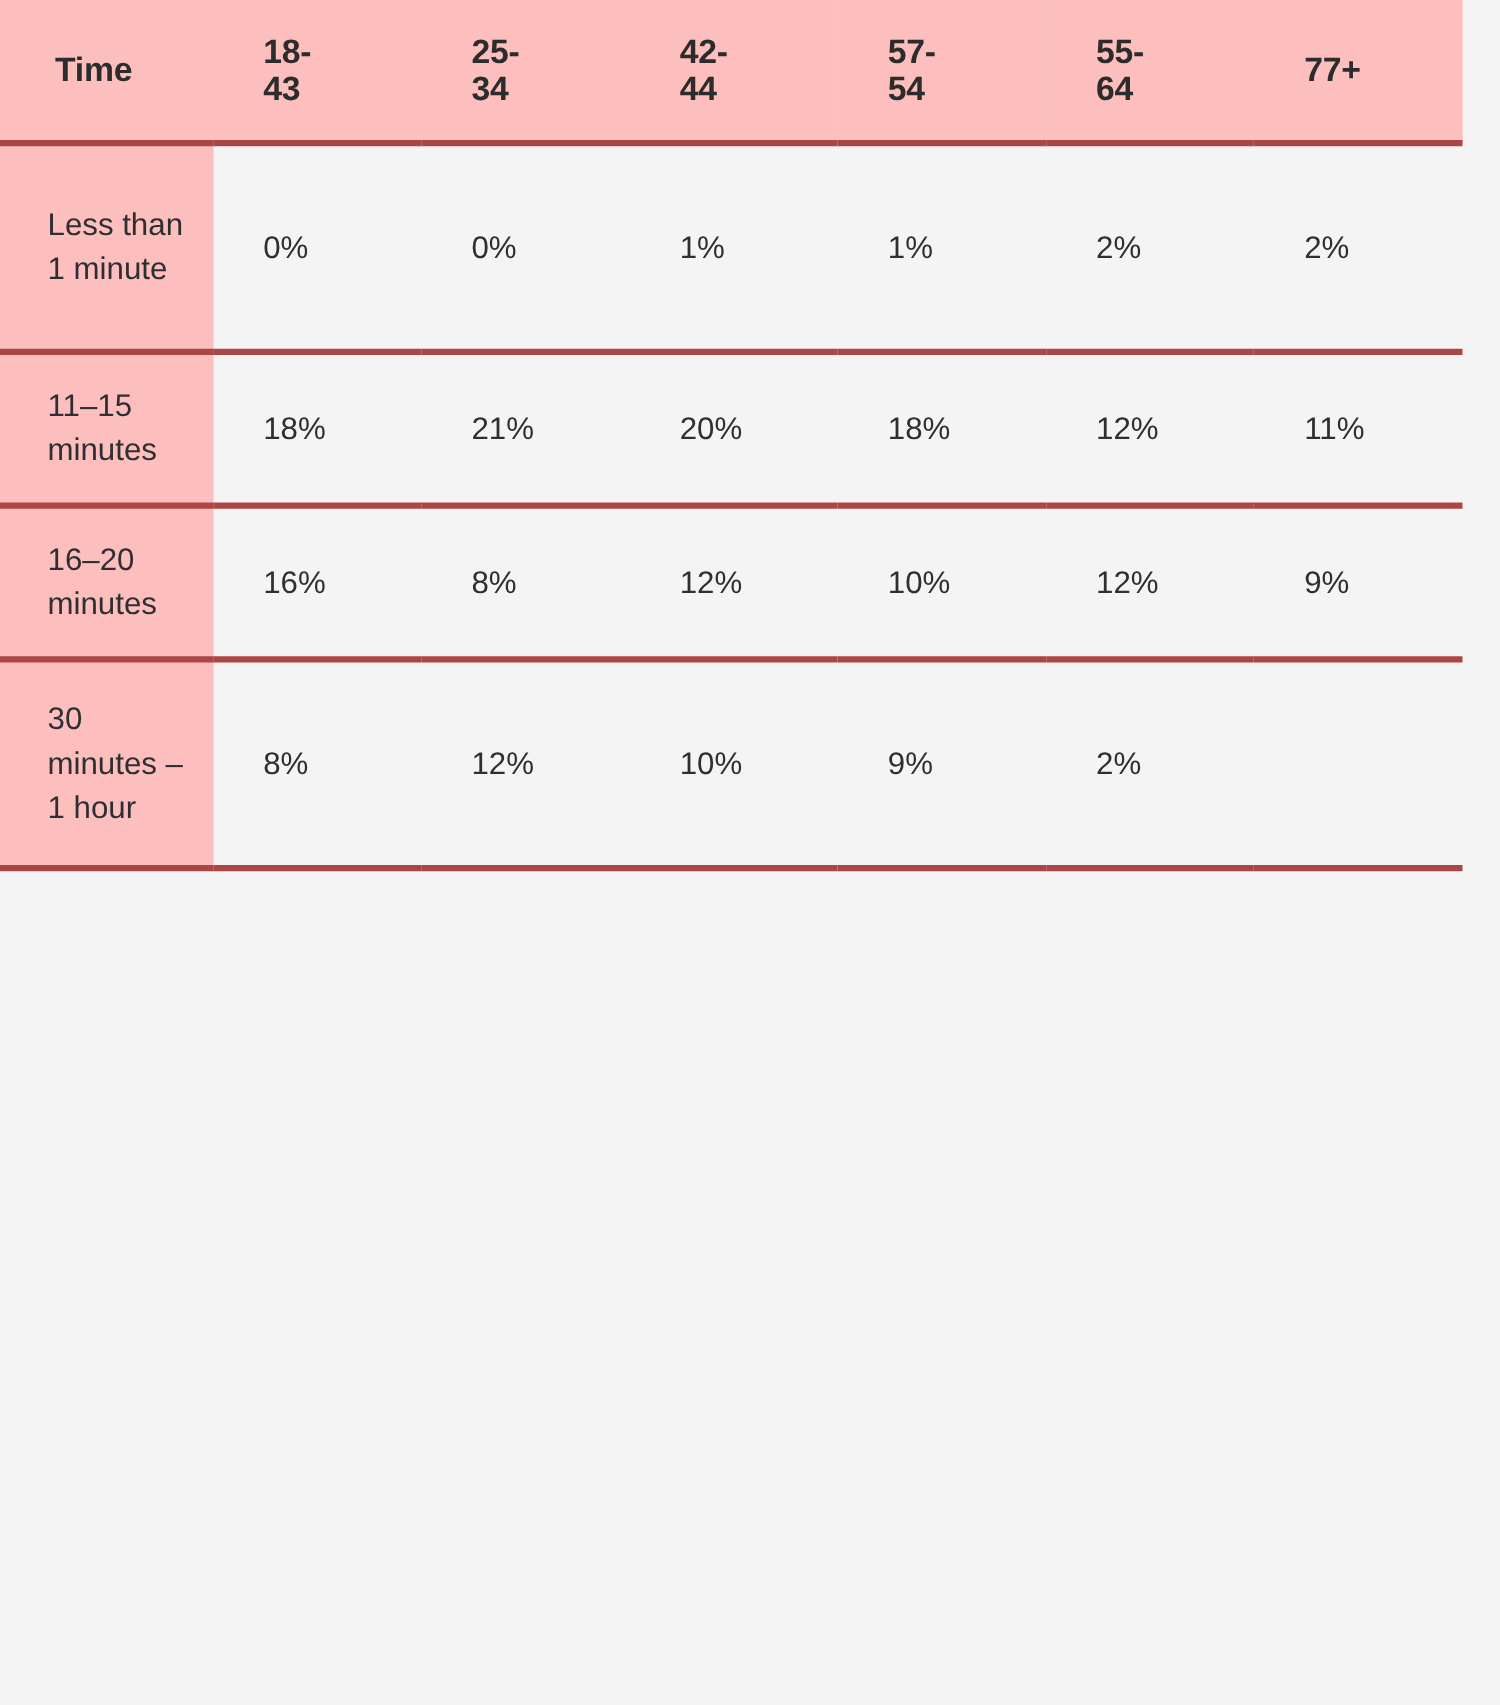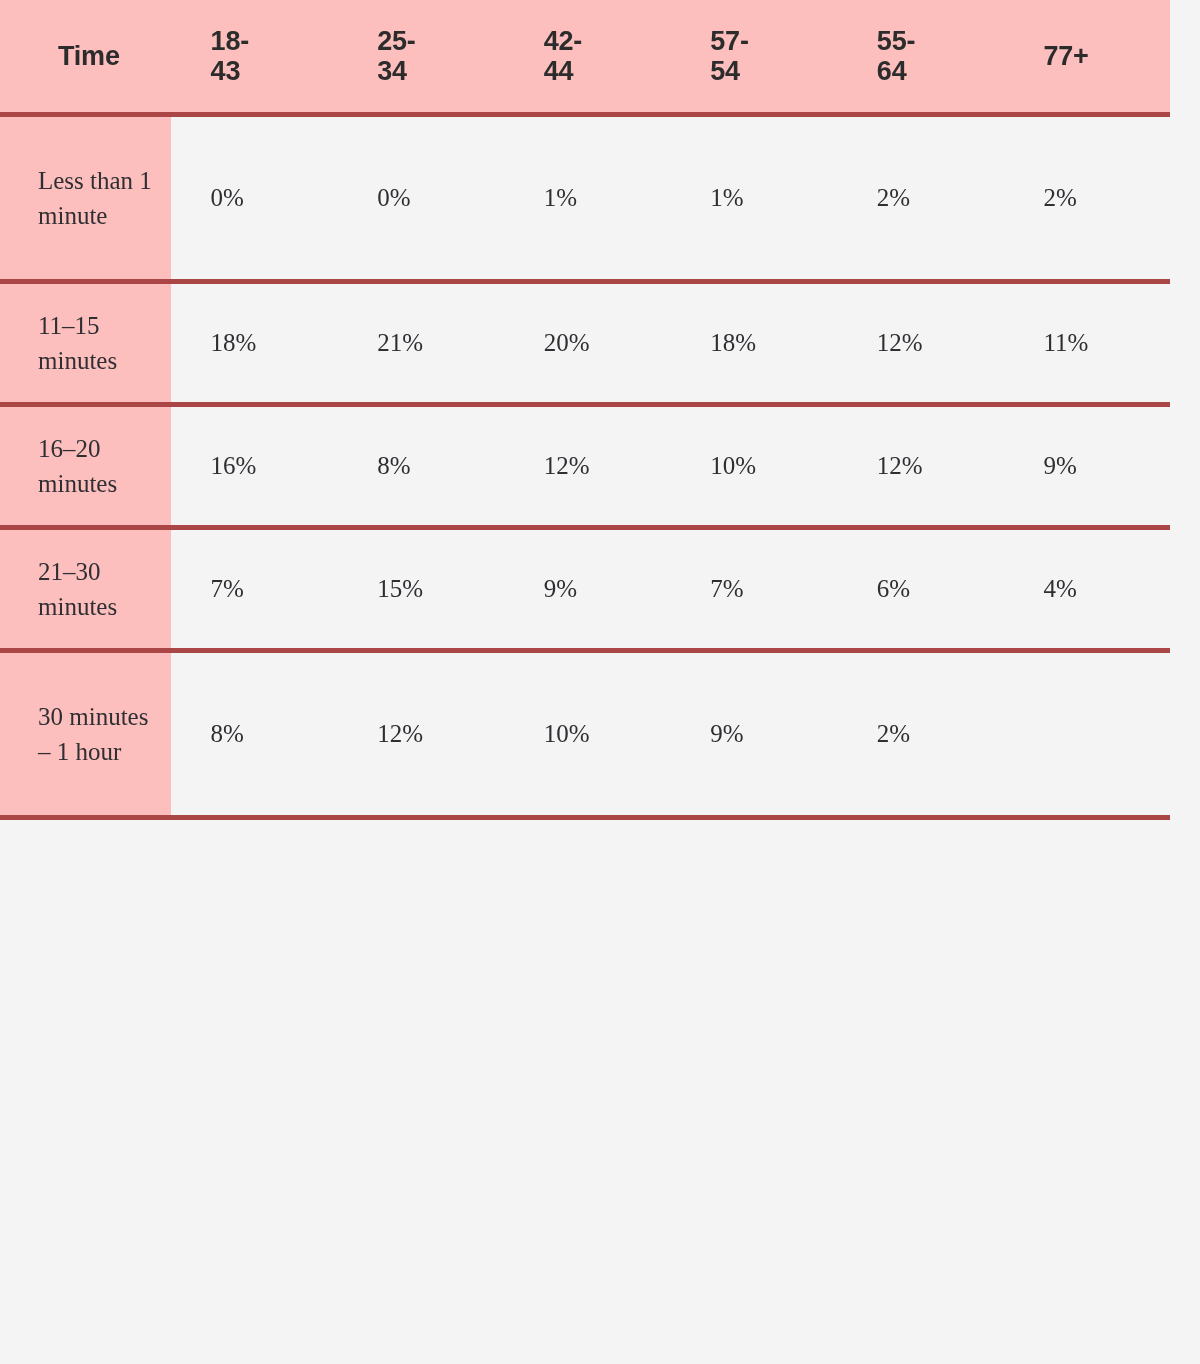--- a/index.html
+++ b/index.html
@@ -43,36 +43,35 @@
     line-height: 1.12;
     text-align: left;
     vertical-align: middle;
     padding: 26px 8px 26px 0;
     letter-spacing: -0.2px;
     border: 0;
     box-sizing: border-box;
     font-stretch: condensed;
   }
   thead th.col-time {
-    padding-left: 58px;
+    padding-left: 44px;
     width: 170px;
     margin-top: 16px;
   }
   thead th.col-age {
     padding-left: 40px;
     width: 166px;
   }
   thead tr {
     border-bottom: 5px solid #ab4646;
   }
 
   
   tbody tr {
     border-bottom: 5px solid #ab4646;
-    font-family: Liberation Serif, serif;
   }
   tbody tr:last-child {
     border-bottom: 5px solid #ab4646;
   }
 
   tbody th.row-label {
     background: #fcbfbd;
     color: #2f2f33;
     font-weight: normal;
     font-size: 25px;
@@ -151,29 +150,20 @@
       </tr>
       <tr class="r-5">
         <th class="row-label">16–20 minutes</th>
         <td class="data-cell">16%</td>
         <td class="data-cell">8%</td>
         <td class="data-cell">12%</td>
         <td class="data-cell">10%</td>
         <td class="data-cell">12%</td>
         <td class="data-cell">9%</td>
       </tr>
-      <tr class="r-6">
-        <th class="row-label">21–30 minutes</th>
-        <td class="data-cell">7%</td>
-        <td class="data-cell">15%</td>
-        <td class="data-cell">9%</td>
-        <td class="data-cell">7%</td>
-        <td class="data-cell">6%</td>
-        <td class="data-cell">4%</td>
-      </tr>
       <tr class="r-7">
         <th class="row-label">30 minutes – 1 hour</th>
         <td class="data-cell">8%</td>
         <td class="data-cell">12%</td>
         <td class="data-cell">10%</td>
         <td class="data-cell">9%</td>
         <td class="data-cell">2%</td>
         <td class="data-cell empty"></td>
       </tr>
     </tbody>

